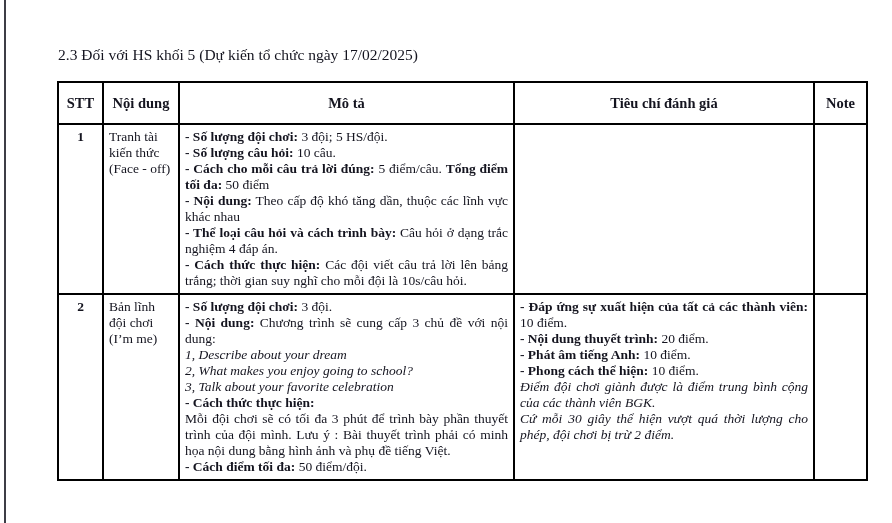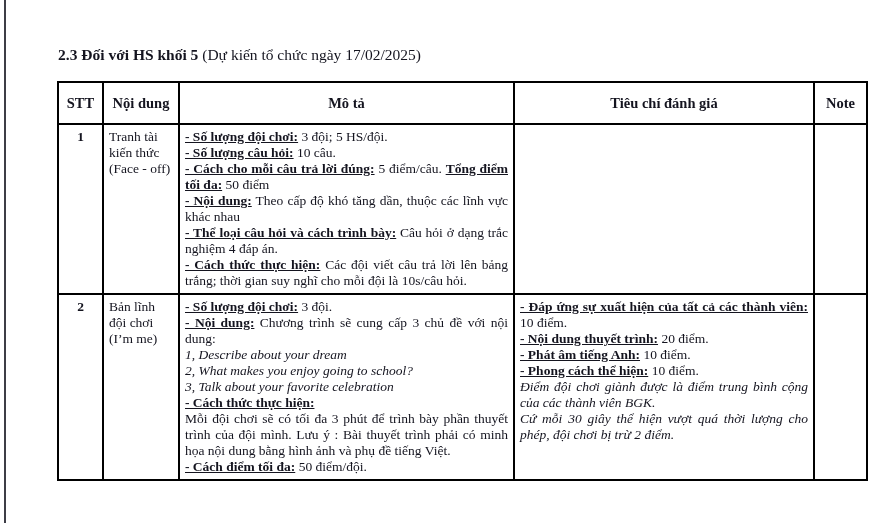--- a/index.html
+++ b/index.html
@@ -23,21 +23,21 @@
     height: 523px;
     background: #3d3d46;
   }
   .section-heading {
     position: absolute;
     left: 58px;
     top: 46px;
     font-size: 15.5px;
     white-space: nowrap;
   }
-  .section-heading .h-bold { font-weight: 700; }
+  .section-heading .h-bold { font-weight: 400; }
   .section-heading .h-italic { }
 
   table.doc-table {
     position: absolute;
     left: 57px;
     top: 81px;
     width: 809px;
     border-collapse: collapse;
     table-layout: fixed;
     border: 2.5px solid #000;
@@ -68,21 +68,21 @@
   }
   td.name-cell {
     font-weight: 400;
     padding-top: 6px;
     padding-left: 6px;
   }
   td.desc-cell, td.criteria-cell {
     padding-top: 5px;
   }
   .para { text-align: justify; }
-  .run-b { font-weight: 700; text-decoration: underline; }
+  .run-b { font-weight: 700; }
   .run-i { font-style: italic; }
 </style>
 </head>
 <body>
 
 <div class="page-edge-line"></div>
 
 <div class="section-heading">
   <span class="h-bold">2.3 Đối với HS khối 5</span><span class="h-italic"> (Dự kiến tổ chức ngày 17/02/2025)</span>
 </div>

